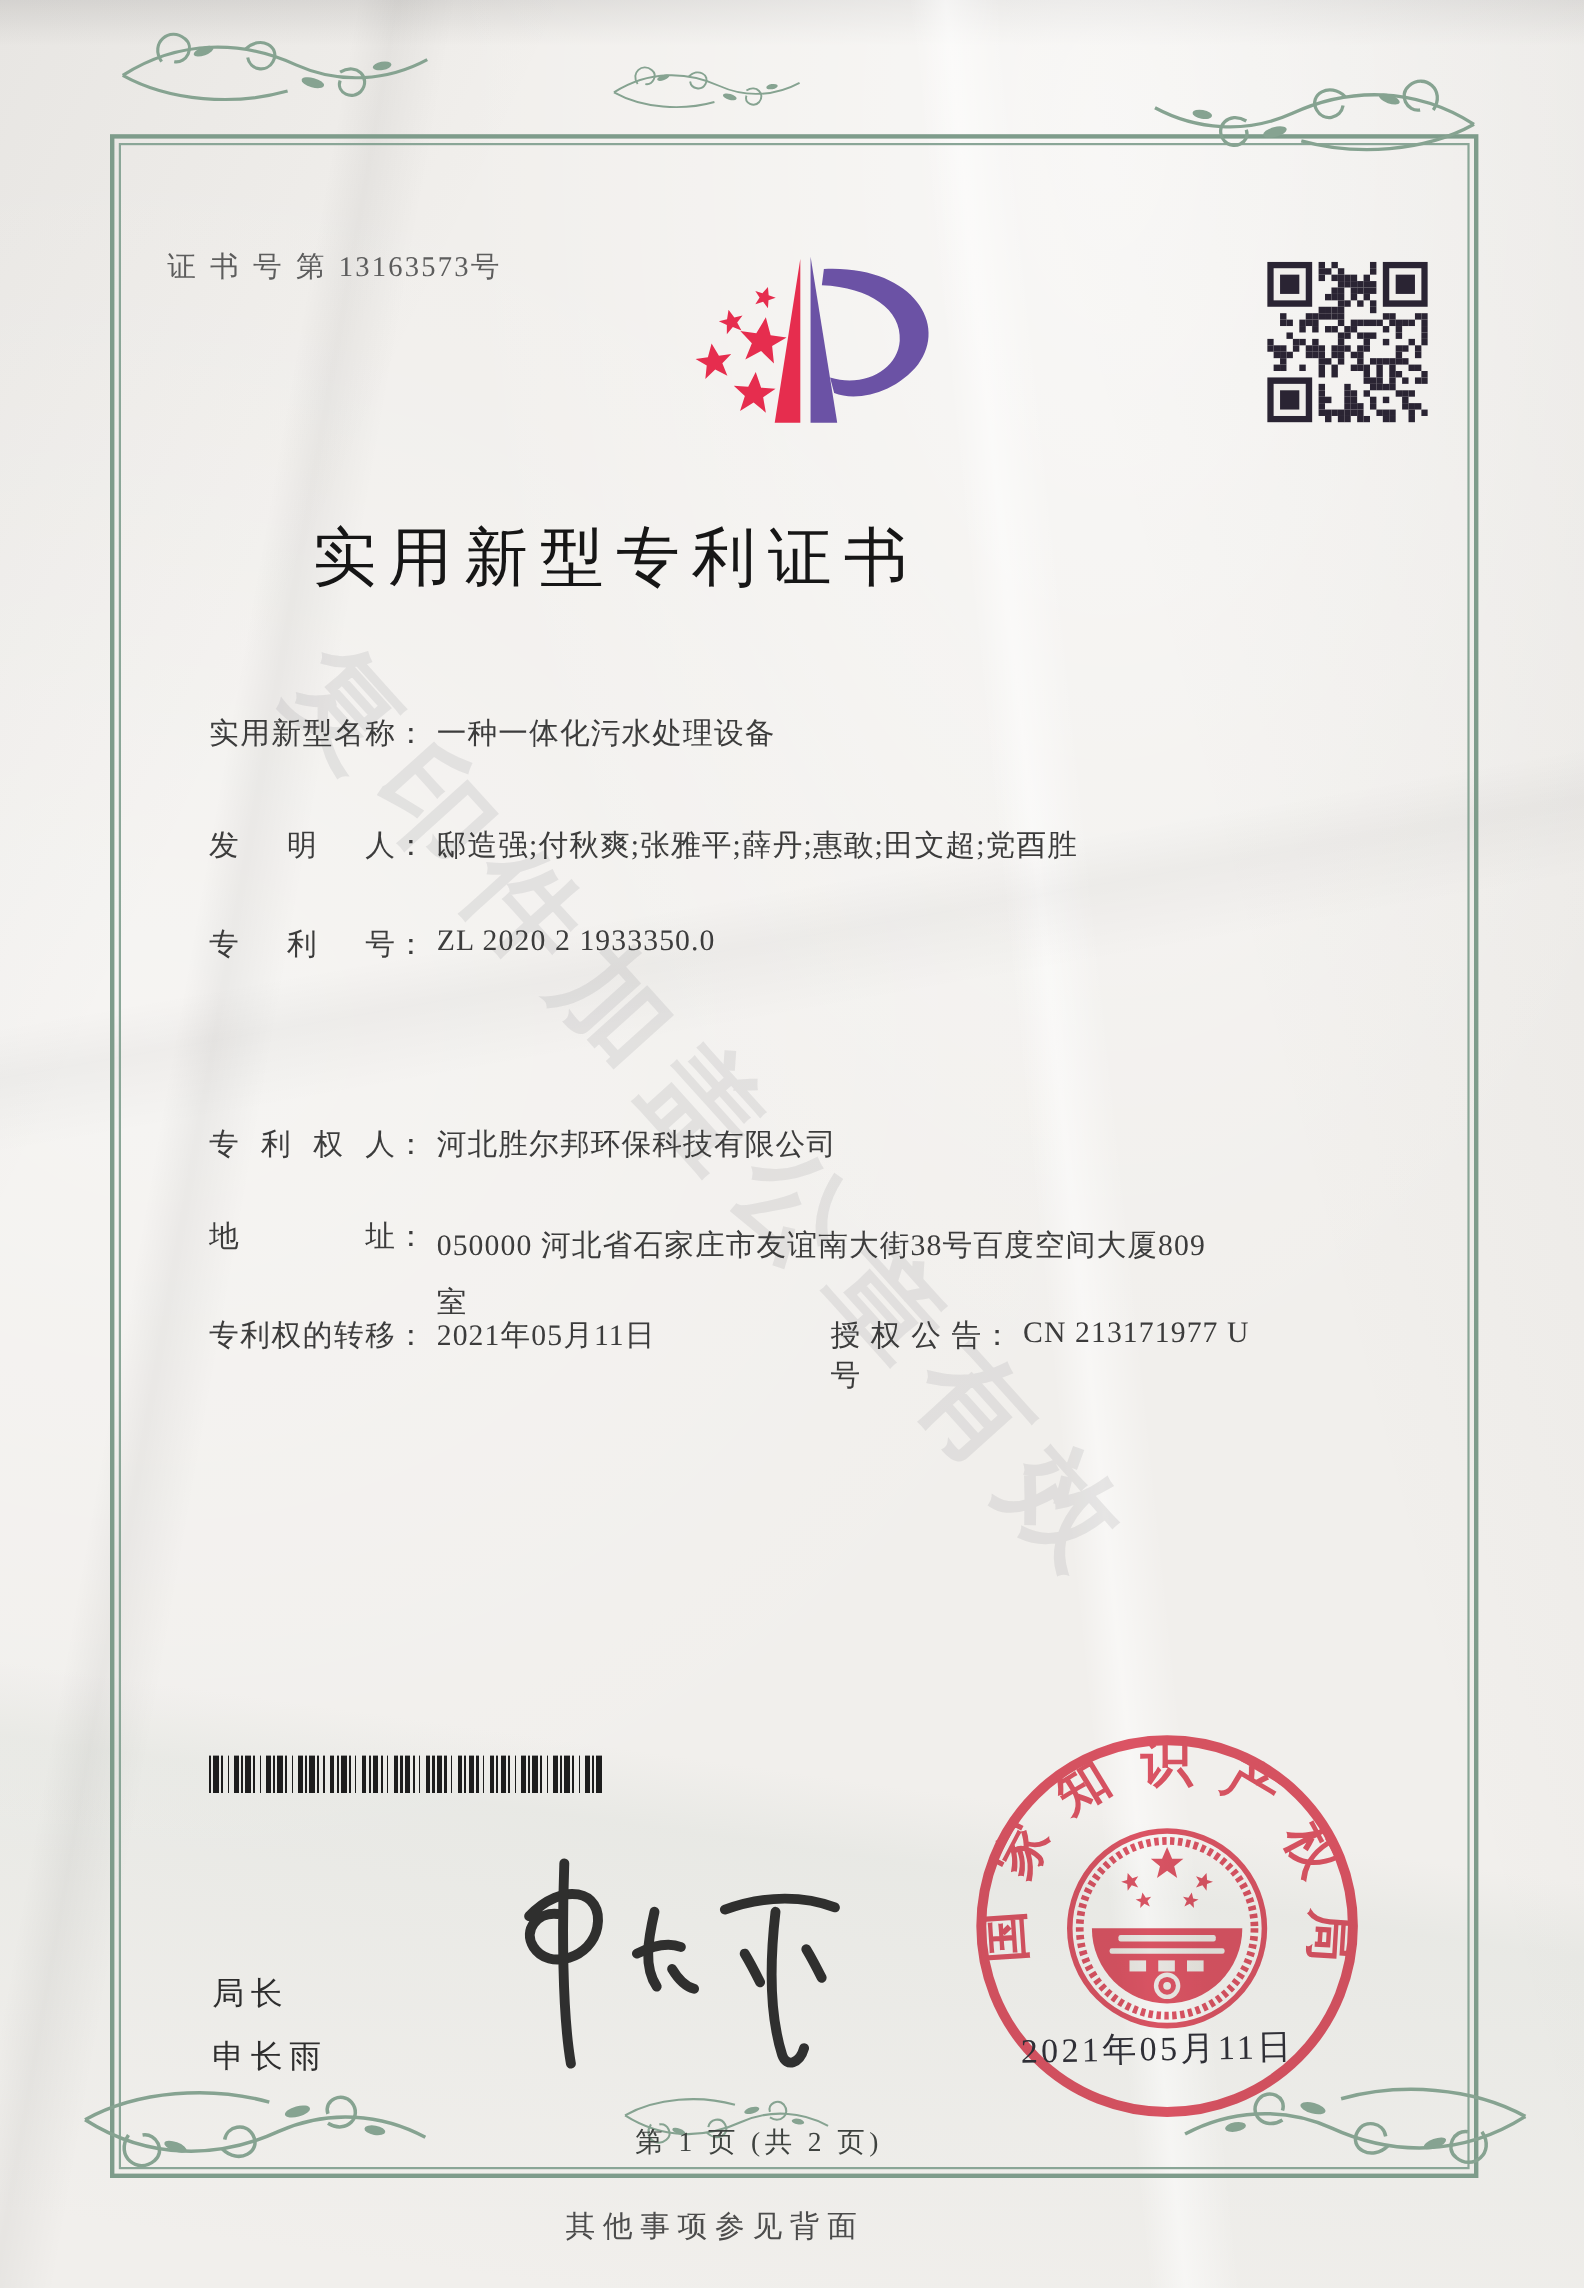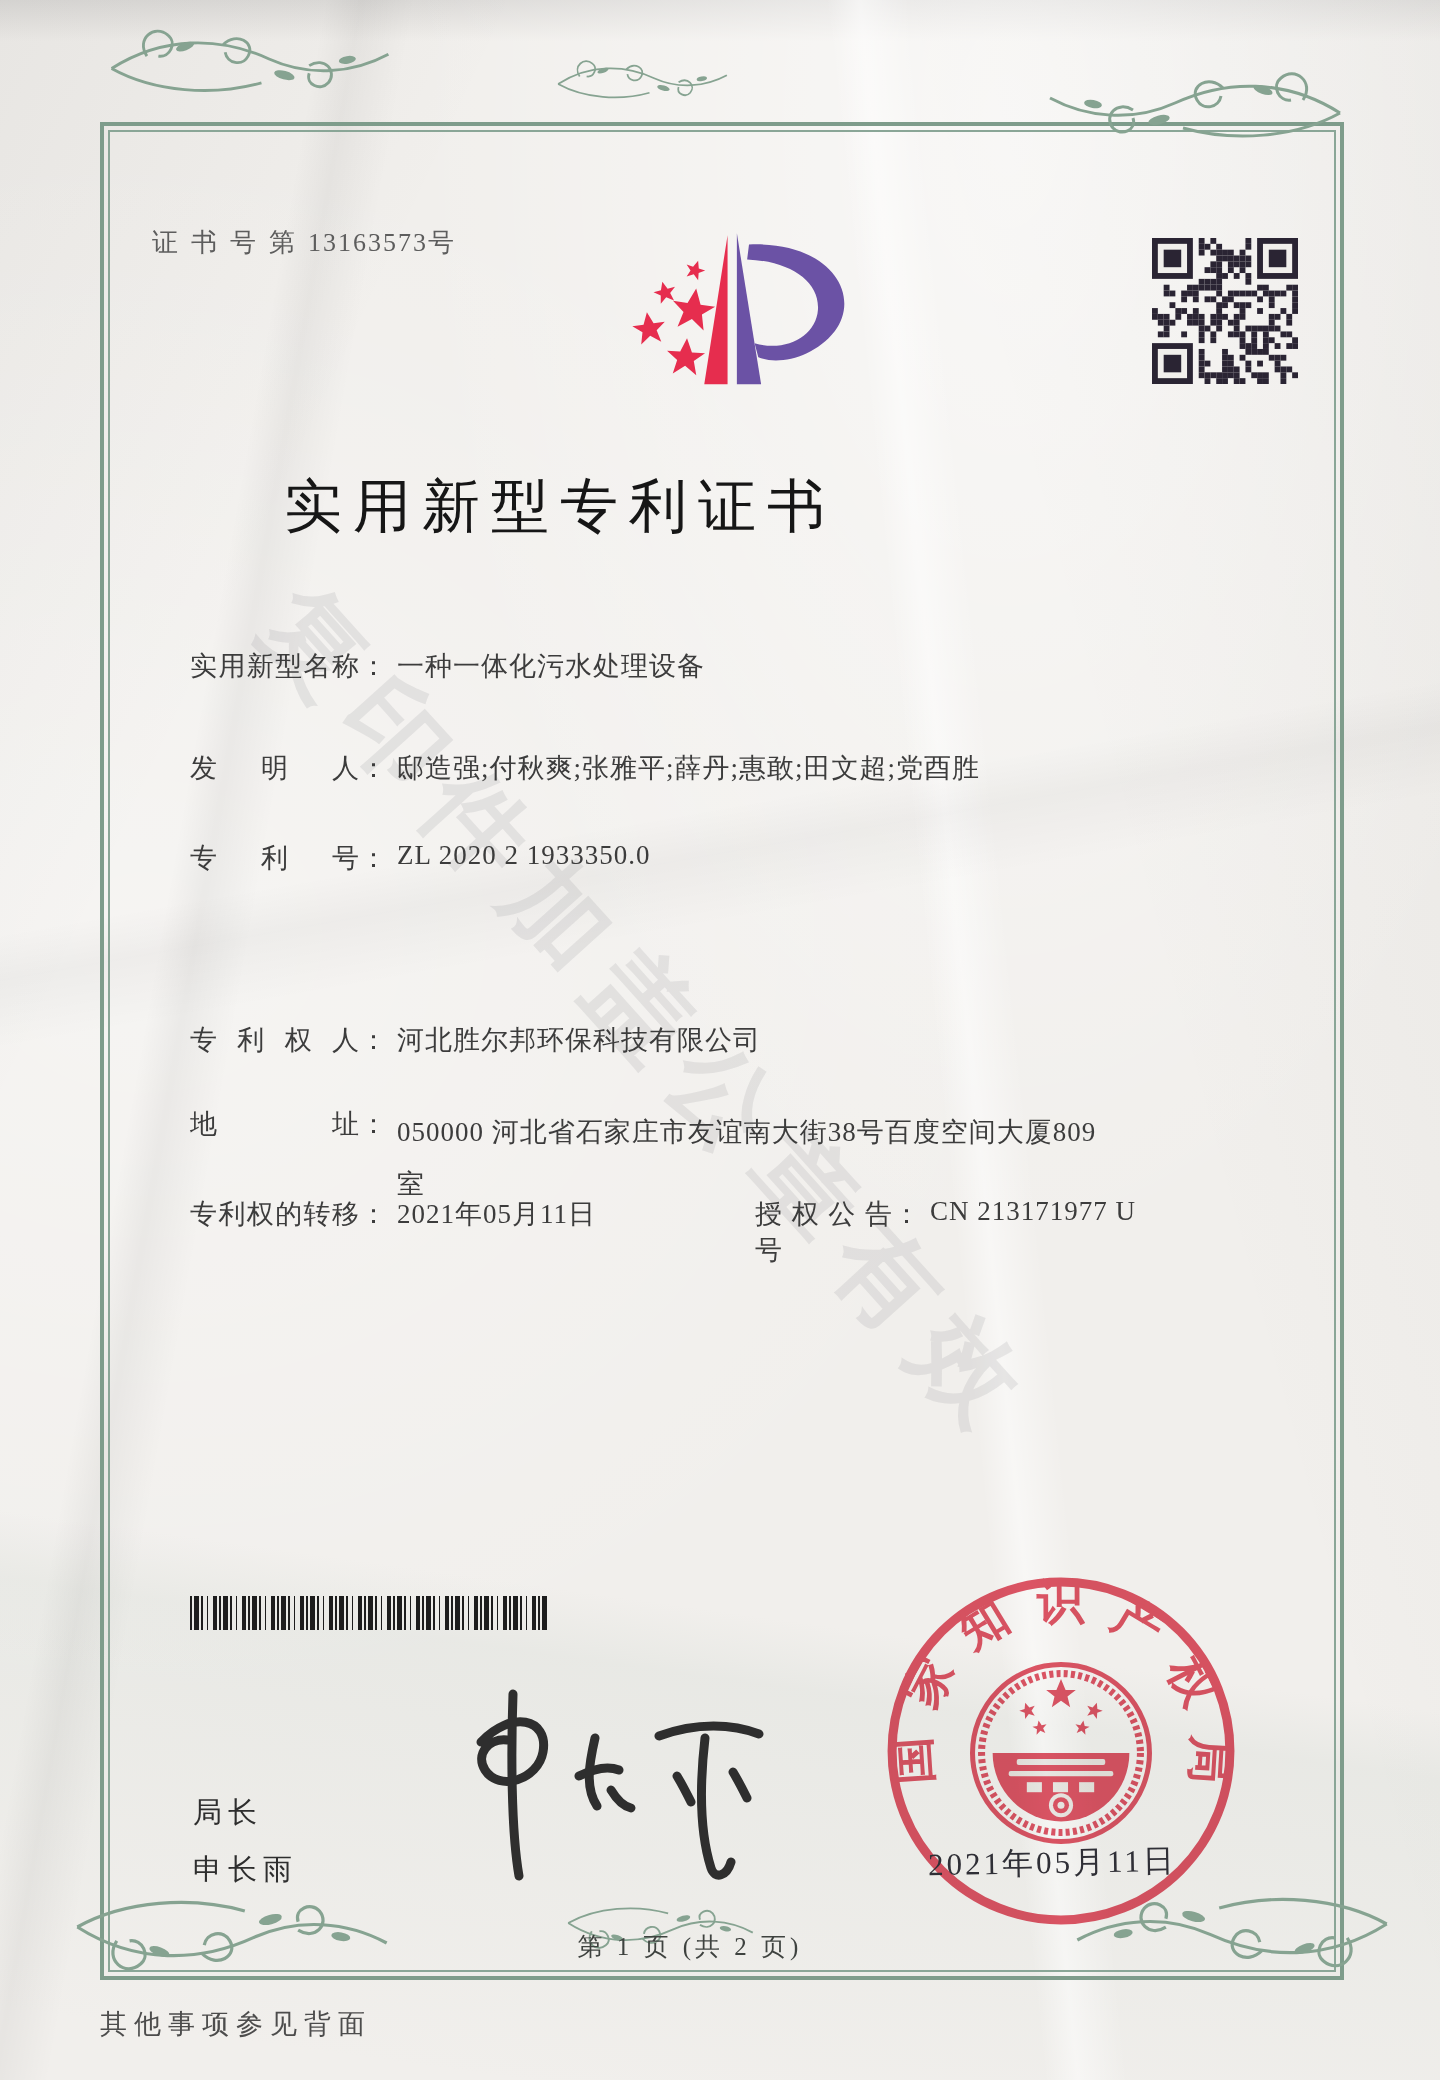--- a/index.html
+++ b/index.html
@@ -47,21 +47,21 @@
       #1d1d1d 0 2px,transparent 2px 4px,#1d1d1d 4px 9px,transparent 9px 11px,
       #1d1d1d 11px 13px,transparent 13px 17px,#1d1d1d 17px 18px,transparent 18px 23px,
       #1d1d1d 23px 27px,transparent 27px 29px);}
   .signoff{left:193px;font-size:29px;color:#2e2e2e;letter-spacing:6px;}
   .sig-svg{left:415px;top:1680px;z-index:2;}
   .seal{left:876px;top:1566px;z-index:2;mix-blend-mode:multiply;opacity:.93;}
   .seal-date{left:928px;top:1842px;z-index:3;font-size:31px;color:#2f2f36;
     letter-spacing:3px;transform:rotate(-1deg);}
   .page-info{left:100px;top:1930px;width:1180px;text-align:center;font-size:25px;
     color:#3e423f;letter-spacing:4px;}
-  .back-note{left:100px;top:2006px;width:1100px;font-size:27px;
+  .back-note{left:100px;top:2006px;width:1100px;text-align:center;font-size:27px;
     color:#4c4c4c;letter-spacing:7px;}
   .watermark{left:330px;top:560px;z-index:1;font-size:102px;font-weight:700;
     color:rgba(135,135,140,.16);letter-spacing:20px;transform:rotate(48deg);
     transform-origin:left top;white-space:nowrap;}
   .qr{left:1152px;top:238px;z-index:2;}
   .logo{left:616px;top:224px;z-index:2;}
 </style>
 </head>
 <body>
 

